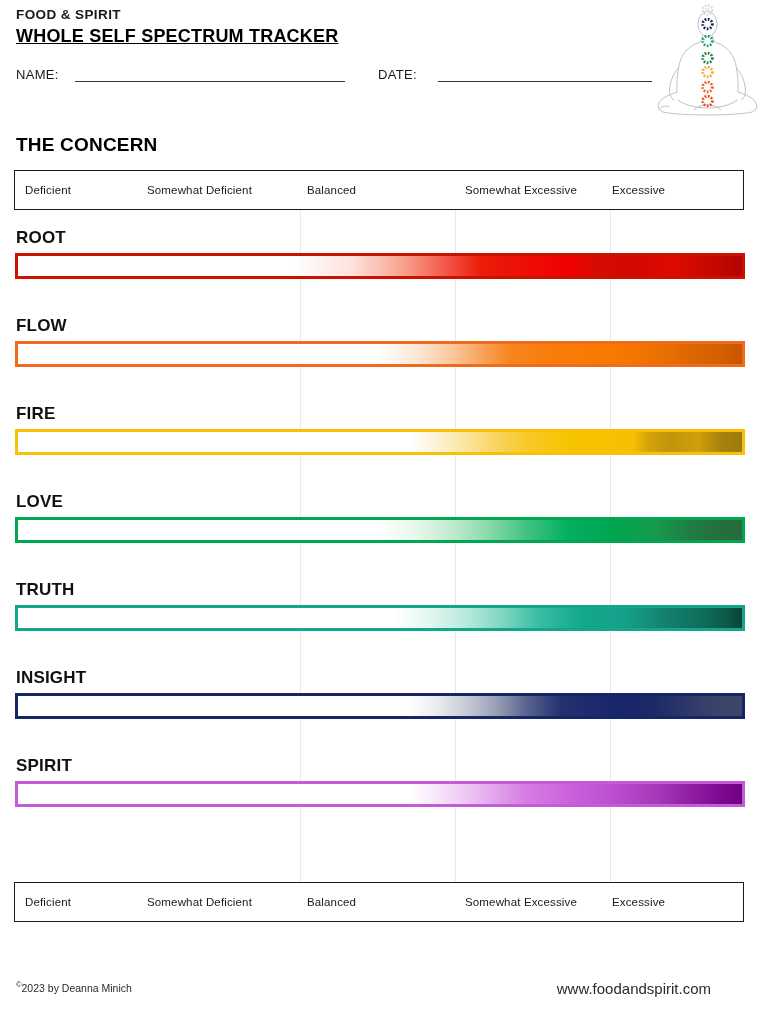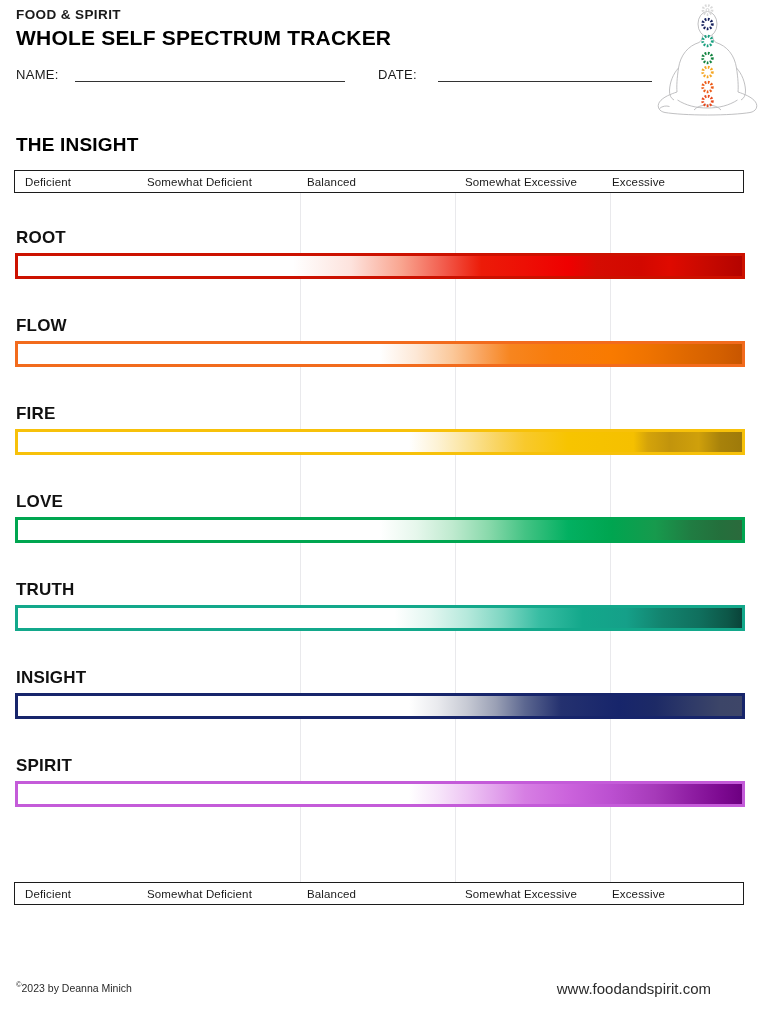--- a/index.html
+++ b/index.html
@@ -31,25 +31,26 @@
     font-size: 13.5px;
     letter-spacing: 0.4px;
     color: #1a1a1a;
     font-weight: 700;
     white-space: nowrap;
   }
   .doc-title {
     position: absolute;
     left: 16px;
     top: 26px;
-    font-size: 21px;
+    font-size: 18px;
     font-weight: 700;
     letter-spacing: 0.2px;
     color: #000;
     white-space: nowrap;
+    text-decoration: underline;
   }
 
   .field-row {
     position: absolute;
     display: flex;
     align-items: flex-start;
     white-space: nowrap;
     gap: 14px;
   }
   .field-label {
@@ -92,21 +93,21 @@
     font-weight: 700;
     letter-spacing: 0.2px;
     color: #000;
   }
 
   
   .scale-box {
     position: absolute;
     left: 14px;
     width: 730px;
-    height: 23px;
+    height: 40px;
     border: 1.6px solid #1c1c1c;
     box-sizing: border-box;
     background: #fff;
     z-index: 4;
   }
   #scale-top    { top: 170px; }
   #scale-bottom { top: 882px; }
 
   .scale-label {
     position: absolute;
@@ -258,21 +259,21 @@
       </g>
       <g>
         <g transform="translate(57.5,99)">
           <circle r="4.8" fill="none" stroke="#e8491d" stroke-width="2.8" stroke-dasharray="1.7 1.5"></circle>
           <circle r="1.5" fill="#ffffff"></circle>
         </g>
       </g>
     </svg>
   </div>
 
-  <div class="section-title">THE INSIGHT</div>
+  <div class="section-title">THE CONCERN</div>
 
   <div id="gridlines-host">
       <div class="gridline" style="left: 300px;"></div>
       <div class="gridline" style="left: 455px;"></div>
       <div class="gridline" style="left: 610px;"></div>
     </div>
 
   <div class="scale-box" id="scale-top">
       <span class="scale-label" style="left: 10px;">Deficient</span>
       <span class="scale-label" style="left: 132px;">Somewhat Deficient</span>

